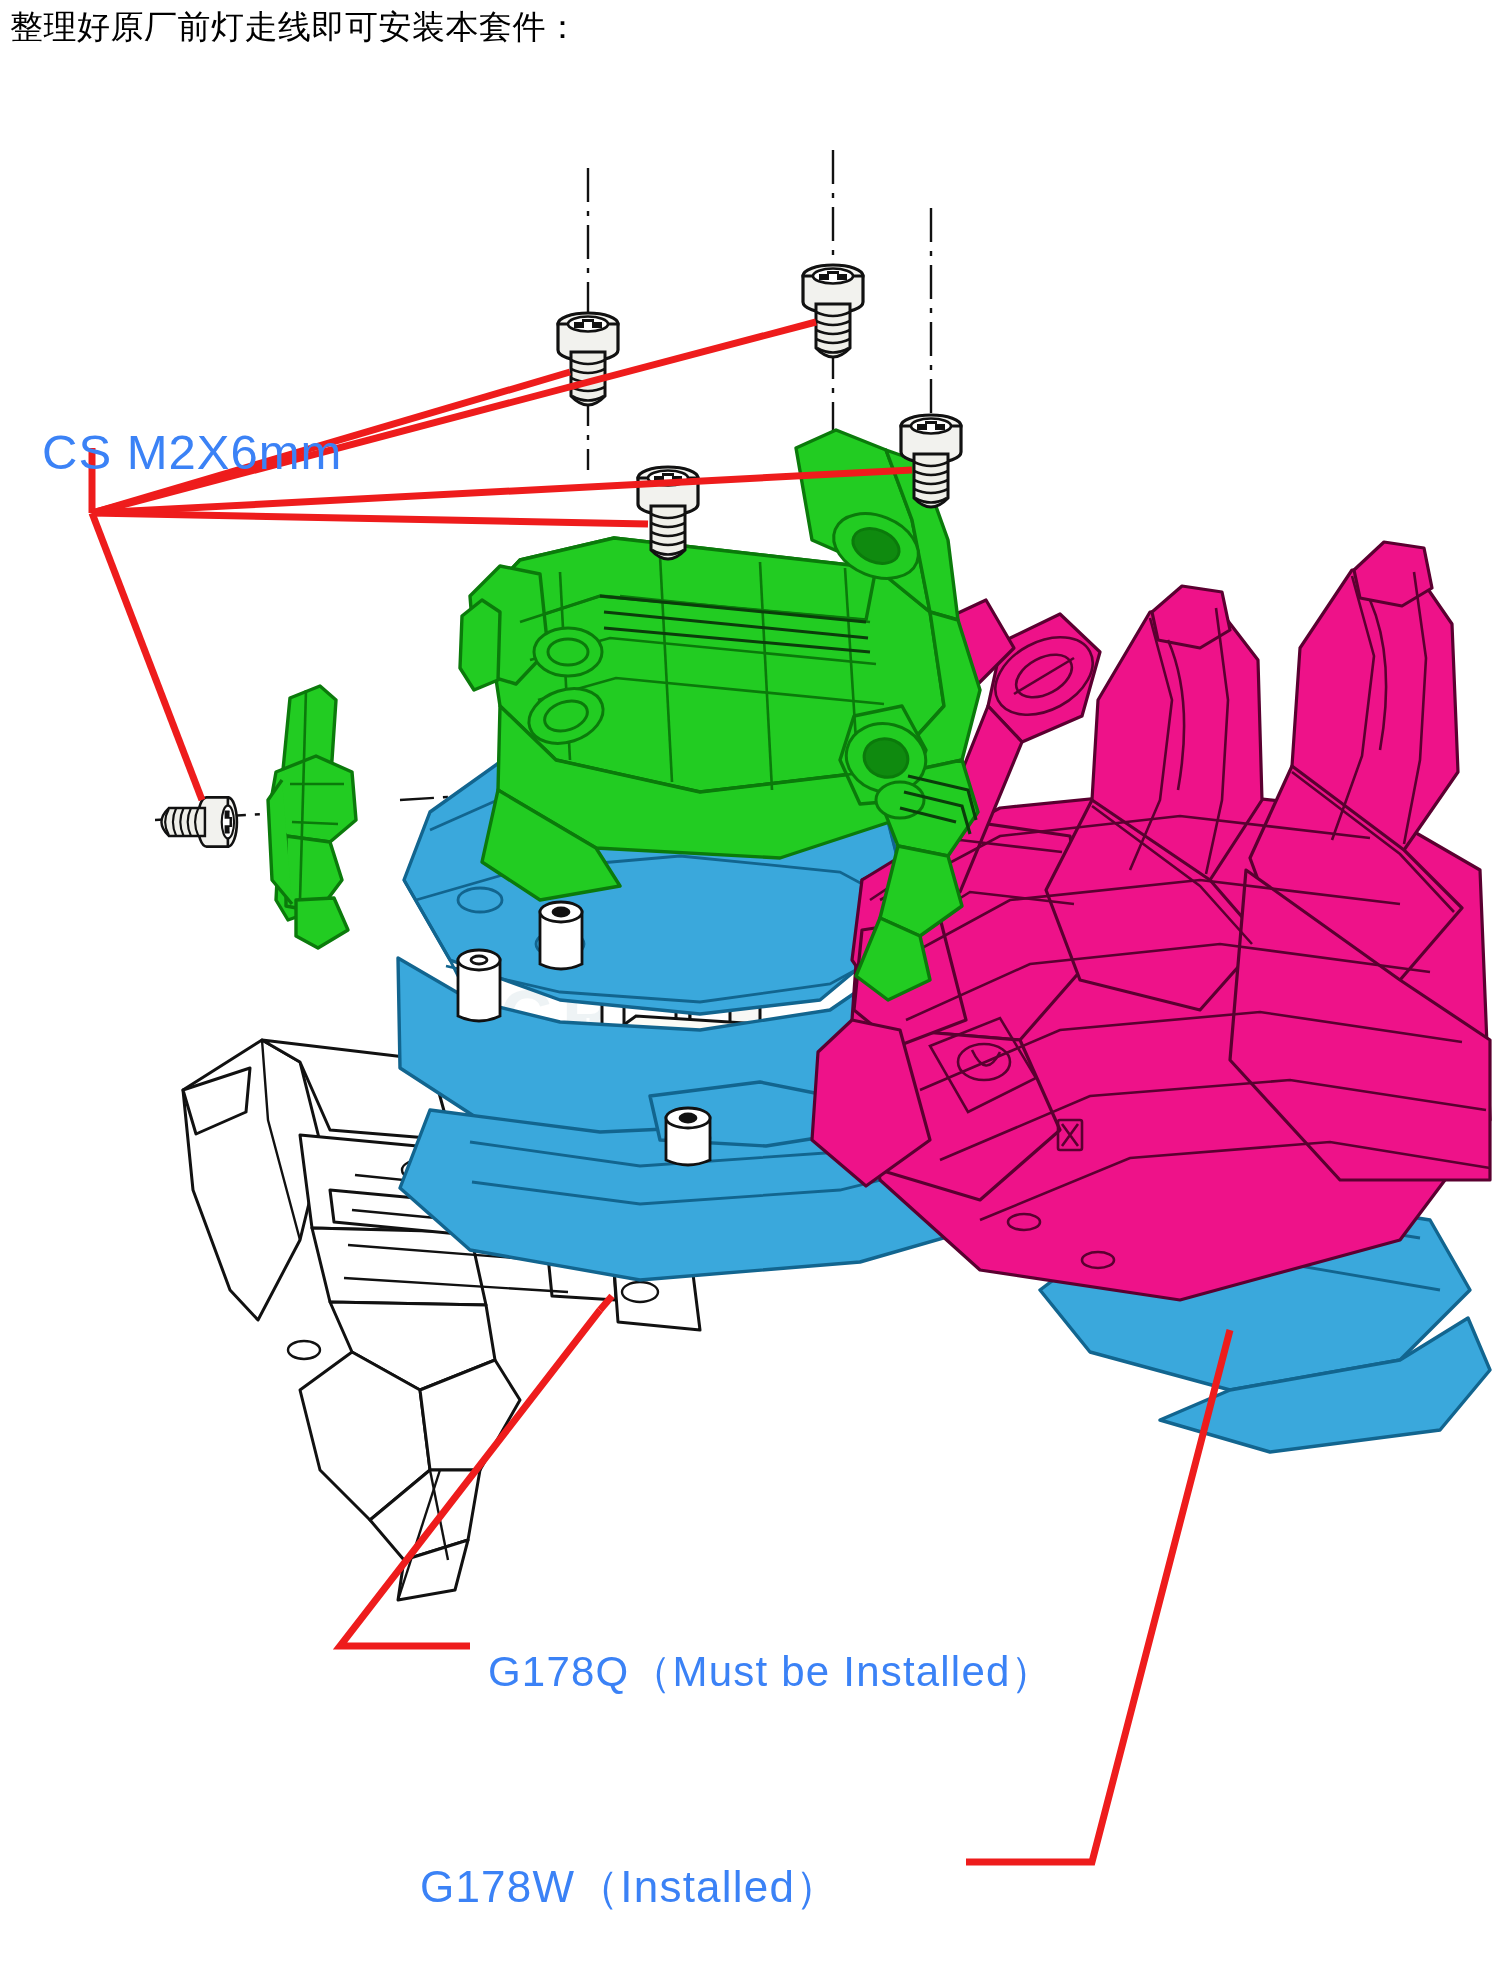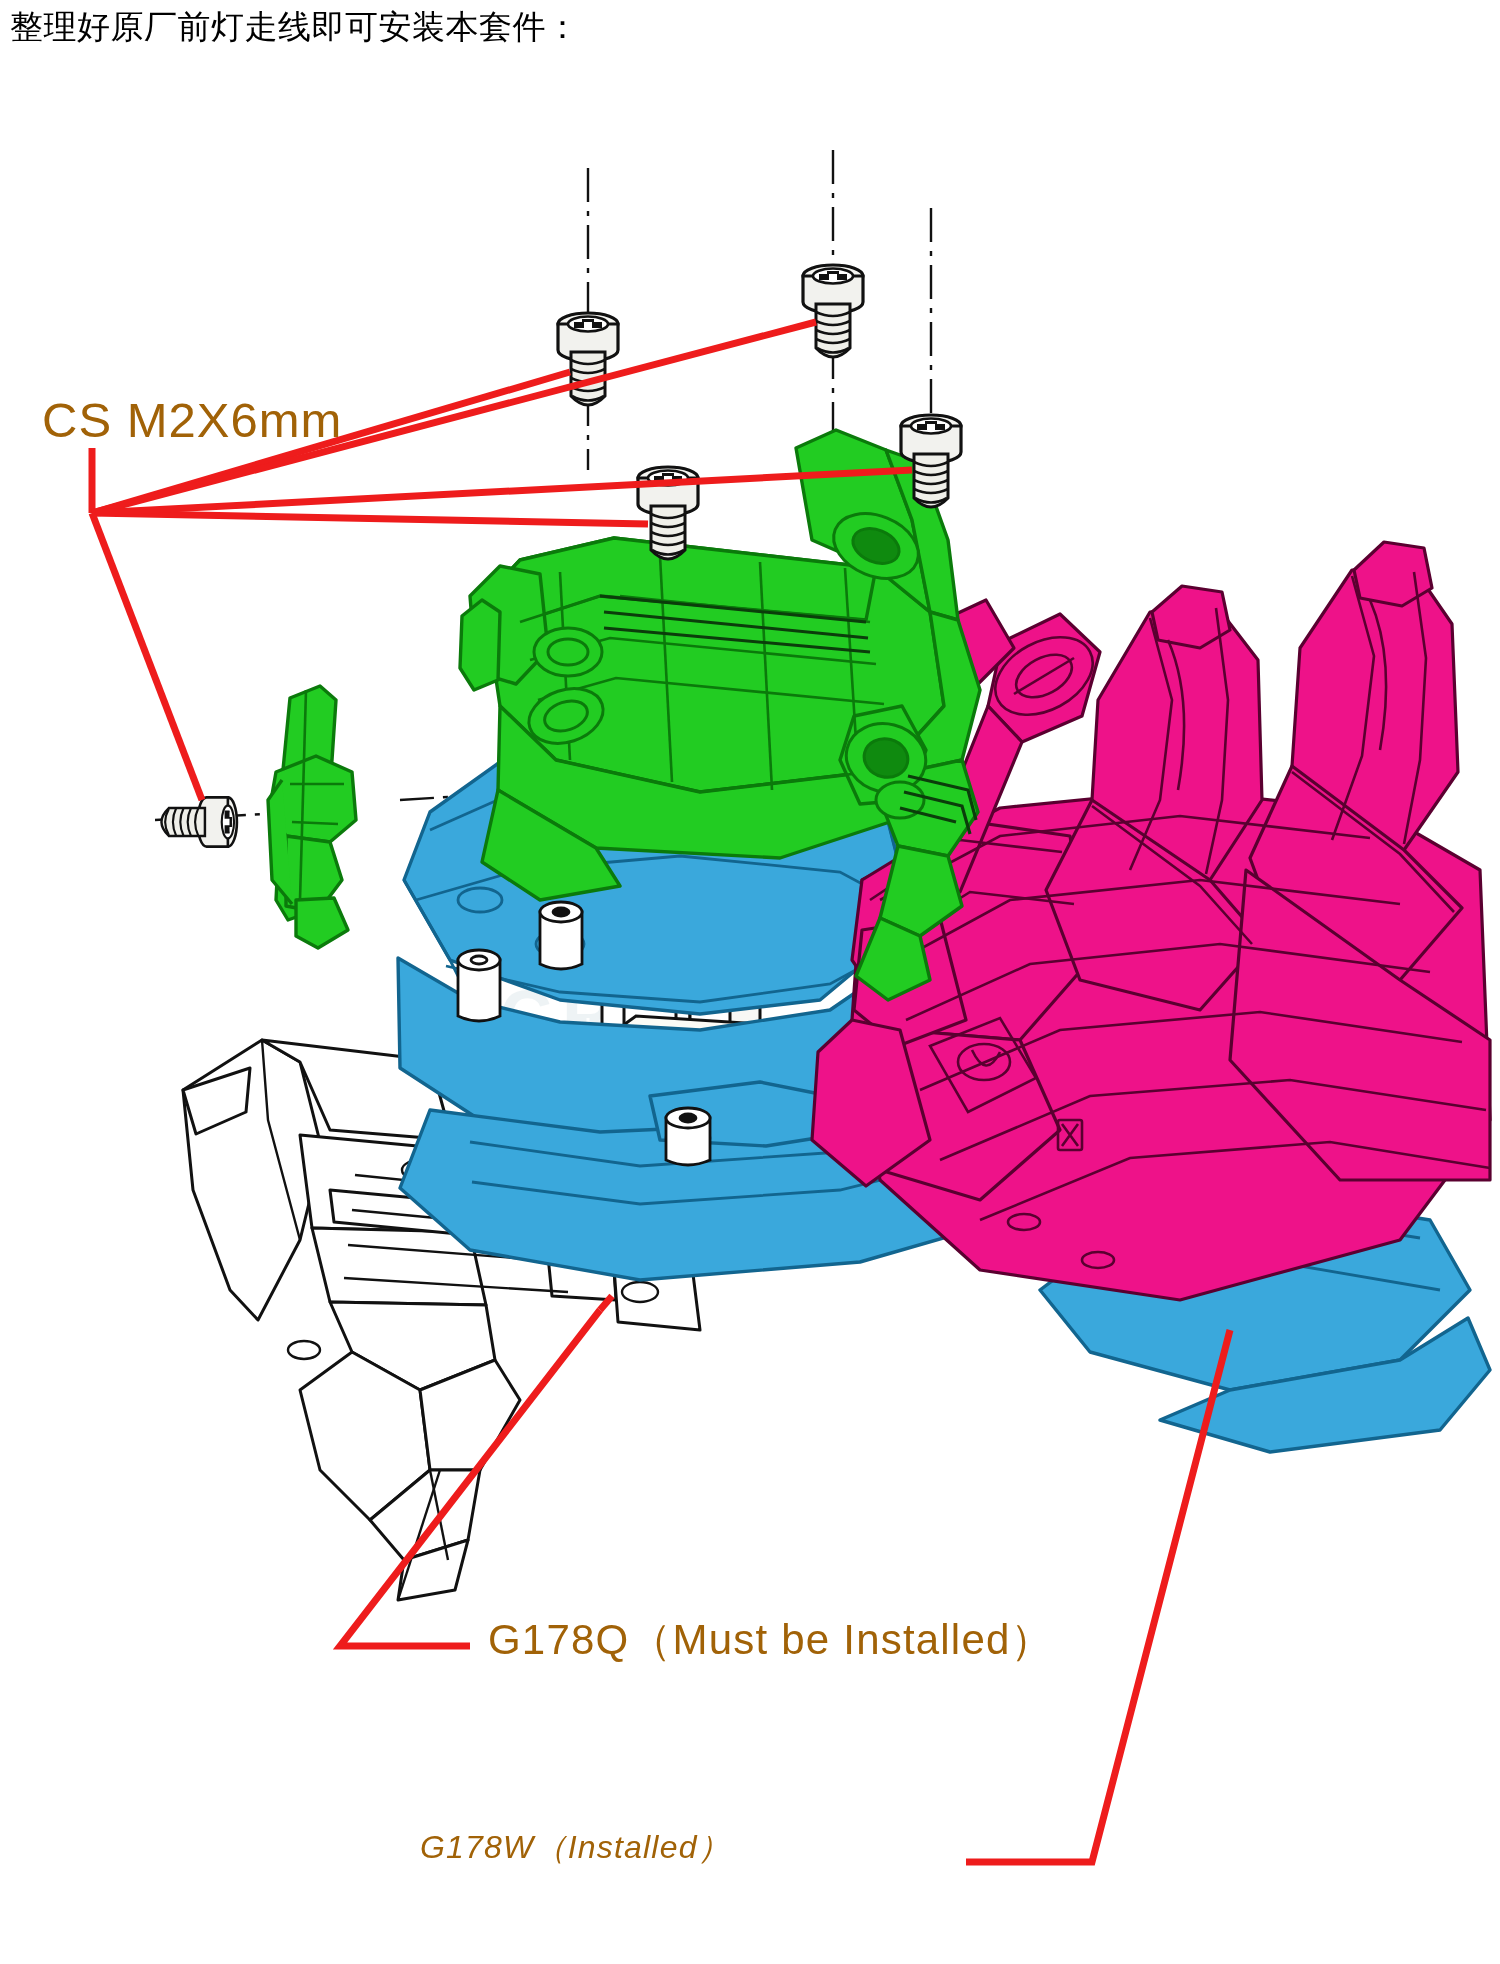--- a/index.html
+++ b/index.html
@@ -9,25 +9,25 @@
     color:#000;
   }
   #stage{position:absolute;inset:0;width:1228px;height:1964px;}
   .hdr{
     position:absolute;left:10px;top:8px;
     font-size:33px;line-height:1.15;font-weight:500;
     letter-spacing:0.5px;white-space:nowrap;
   }
   .lbl{
     position:absolute;white-space:nowrap;
-    font-weight:400;color:#a16207;
+    font-weight:400;color:#3b82f6;margin-top:32px;
   }
   #lbl-screw{left:42px;top:392px;font-size:49px;letter-spacing:1px;}
   #lbl-q{left:488px;top:1612px;font-size:42px;letter-spacing:1.2px;}
-  #lbl-w{left:420px;top:1826px;font-size:32px;letter-spacing:1.2px;font-style:italic;}
+  #lbl-w{left:420px;top:1826px;font-size:44px;letter-spacing:1.2px;}
   svg.art{position:absolute;left:0;top:0;width:1500px;height:1964px;}
   .wm{
     position:absolute;left:500px;top:975px;
     font-size:72px;font-weight:bold;letter-spacing:10px;
     color:rgba(150,180,190,0.16);user-select:none;
   }
 </style>
 </head>
 <body>
 

